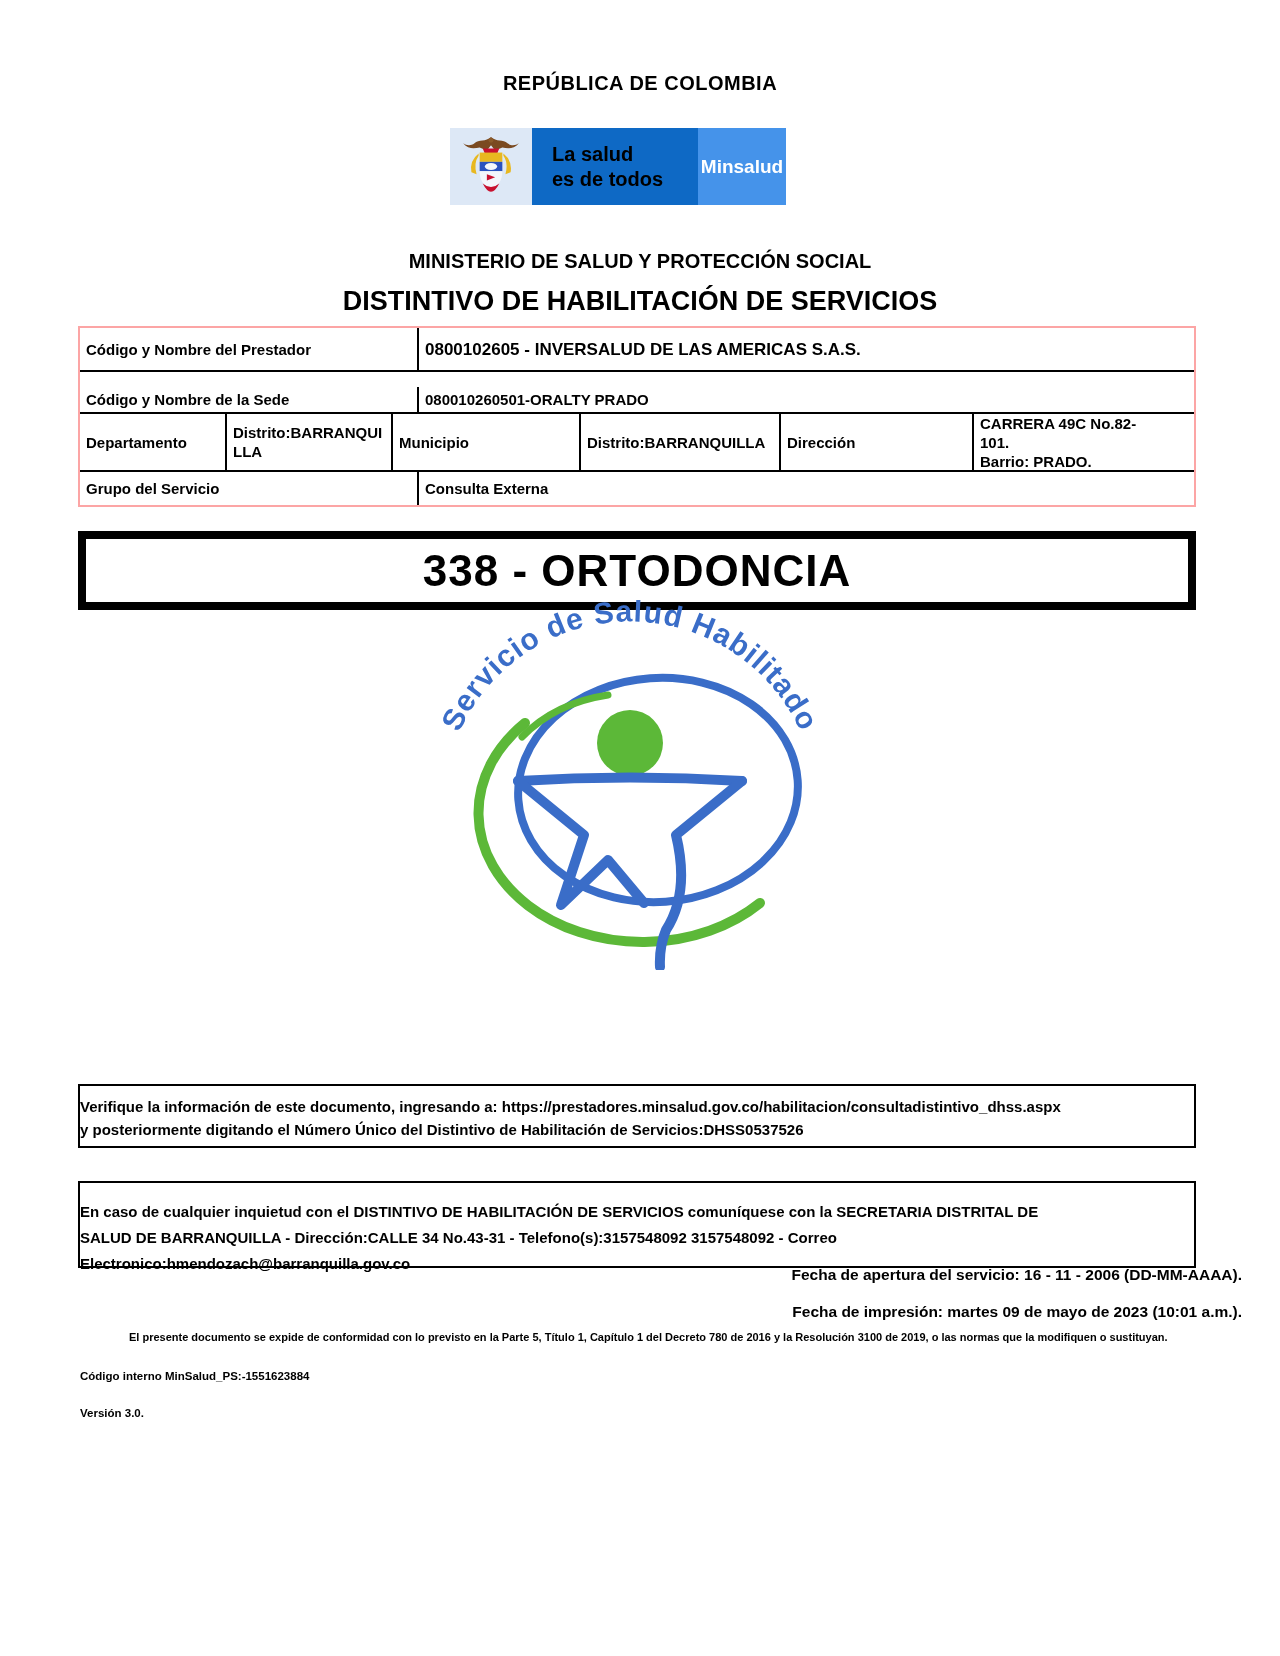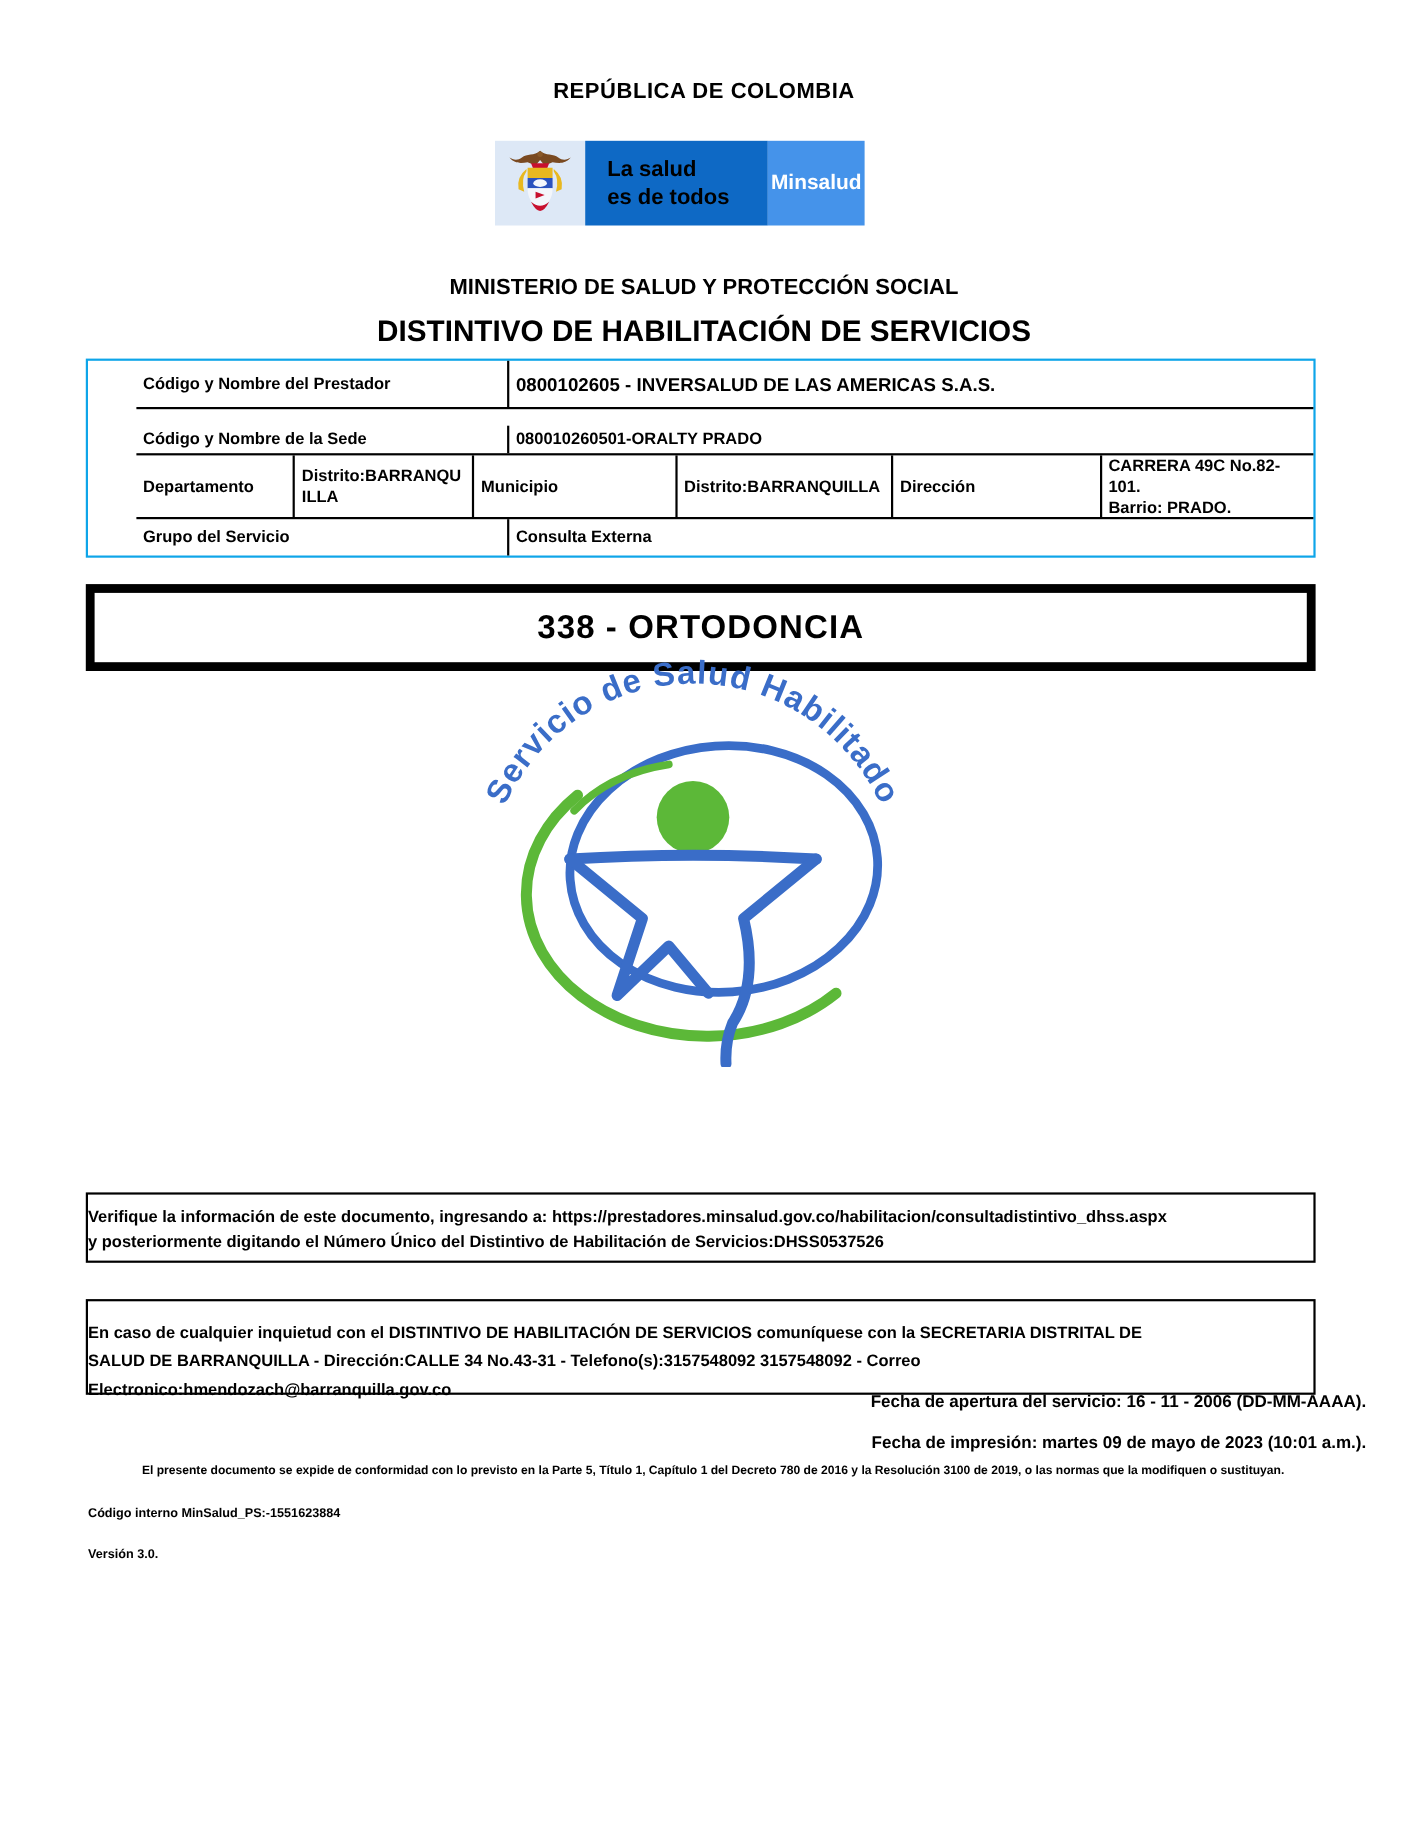--- a/index.html
+++ b/index.html
@@ -8,31 +8,31 @@
     font-family:"Liberation Sans","DejaVu Sans",sans-serif;color:#000;overflow:hidden;
   }
   .ctr{text-align:center;width:100%;position:absolute;left:0;}
   .republic{top:72px;font-size:20px;font-weight:bold;letter-spacing:.5px;}
   .banner{position:absolute;top:128px;left:450px;width:336px;height:77px;display:flex;}
   .banner .seg-arms{width:82px;background:#dde8f6;display:flex;align-items:center;justify-content:center;}
   .banner .seg-slogan{width:166px;background:#0e69c5;color:#000000;display:flex;flex-direction:column;justify-content:center;padding-left:20px;box-sizing:border-box;font-size:20px;font-weight:bold;line-height:25px;}
   .banner .seg-brand{width:88px;background:#4593ea;color:#fff;display:flex;align-items:center;justify-content:center;font-size:19px;font-weight:bold;}
   .ministry{top:250px;font-size:20px;font-weight:bold;}
   .doctitle{top:286px;font-size:27px;font-weight:bold;}
-  .tbl{position:absolute;top:326px;left:78px;width:1118px;border:2px solid #0ea5e9;box-sizing:border-box;font-weight:bold;padding-left:44px;}
+  .tbl{position:absolute;top:326px;left:78px;width:1118px;border:2px solid #fca5a5;box-sizing:border-box;font-weight:bold;}
   .trow{display:flex;border-top:2px solid #000;}
   .trow:first-child{border-top:none;}
   .tcell{box-sizing:border-box;border-left:2px solid #000;padding:3px 6px;display:flex;flex-direction:column;justify-content:center;font-size:15px;line-height:19px;}
   .tcell:first-child{border-left:none;}
   .r1{height:42px;} .r2{height:40px;align-items:flex-end;} .r3{height:56px;} .r4{height:33px;}
   .w-label{width:337px;} .w-rest{flex:1;}
   .c1{width:145px;} .c2{width:166px;word-break:break-all;} .c3{width:188px;} .c4{width:200px;} .c5{width:193px;} .c6{width:198px;}
   .big-val{font-size:17px;}
   .prelines{white-space:pre-line;}
-  .svcbox{position:absolute;top:531px;left:78px;width:1118px;height:79px;border:8px solid #000;box-sizing:border-box;display:flex;align-items:center;justify-content:center;font-size:30px;font-weight:bold;letter-spacing:1px;}
+  .svcbox{position:absolute;top:531px;left:78px;width:1118px;height:79px;border:8px solid #000;box-sizing:border-box;display:flex;align-items:center;justify-content:center;font-size:44px;font-weight:bold;letter-spacing:1px;}
   .seal{position:absolute;top:585px;left:430px;width:400px;height:385px;}
   .dhss-line{position:absolute;top:995px;left:80px;display:flex;align-items:baseline;gap:8px;}
   .dhss-label{font-size:15px;font-weight:bold;font-style:italic;}
   .dhss-number{font-size:30px;font-weight:bold;font-style:italic;letter-spacing:-.5px;}
   .infobox{position:absolute;left:78px;width:1118px;border:2px solid #000;box-sizing:border-box;text-align:left;font-weight:bold;font-size:15px;margin-top:26px;}
   .verify{top:1058px;height:64px;line-height:23px;padding-top:9px;}
   .contact{top:1155px;height:87px;line-height:26px;padding-top:16px;}
   .fecha{position:absolute;right:38px;text-align:right;font-size:15.5px;font-weight:bold;}
   .fecha1{top:1266px;} .fecha2{top:1303px;}
   .legal{position:absolute;top:1331px;left:85px;width:1110px;font-size:11px;font-weight:bold;padding-left:44px;}

